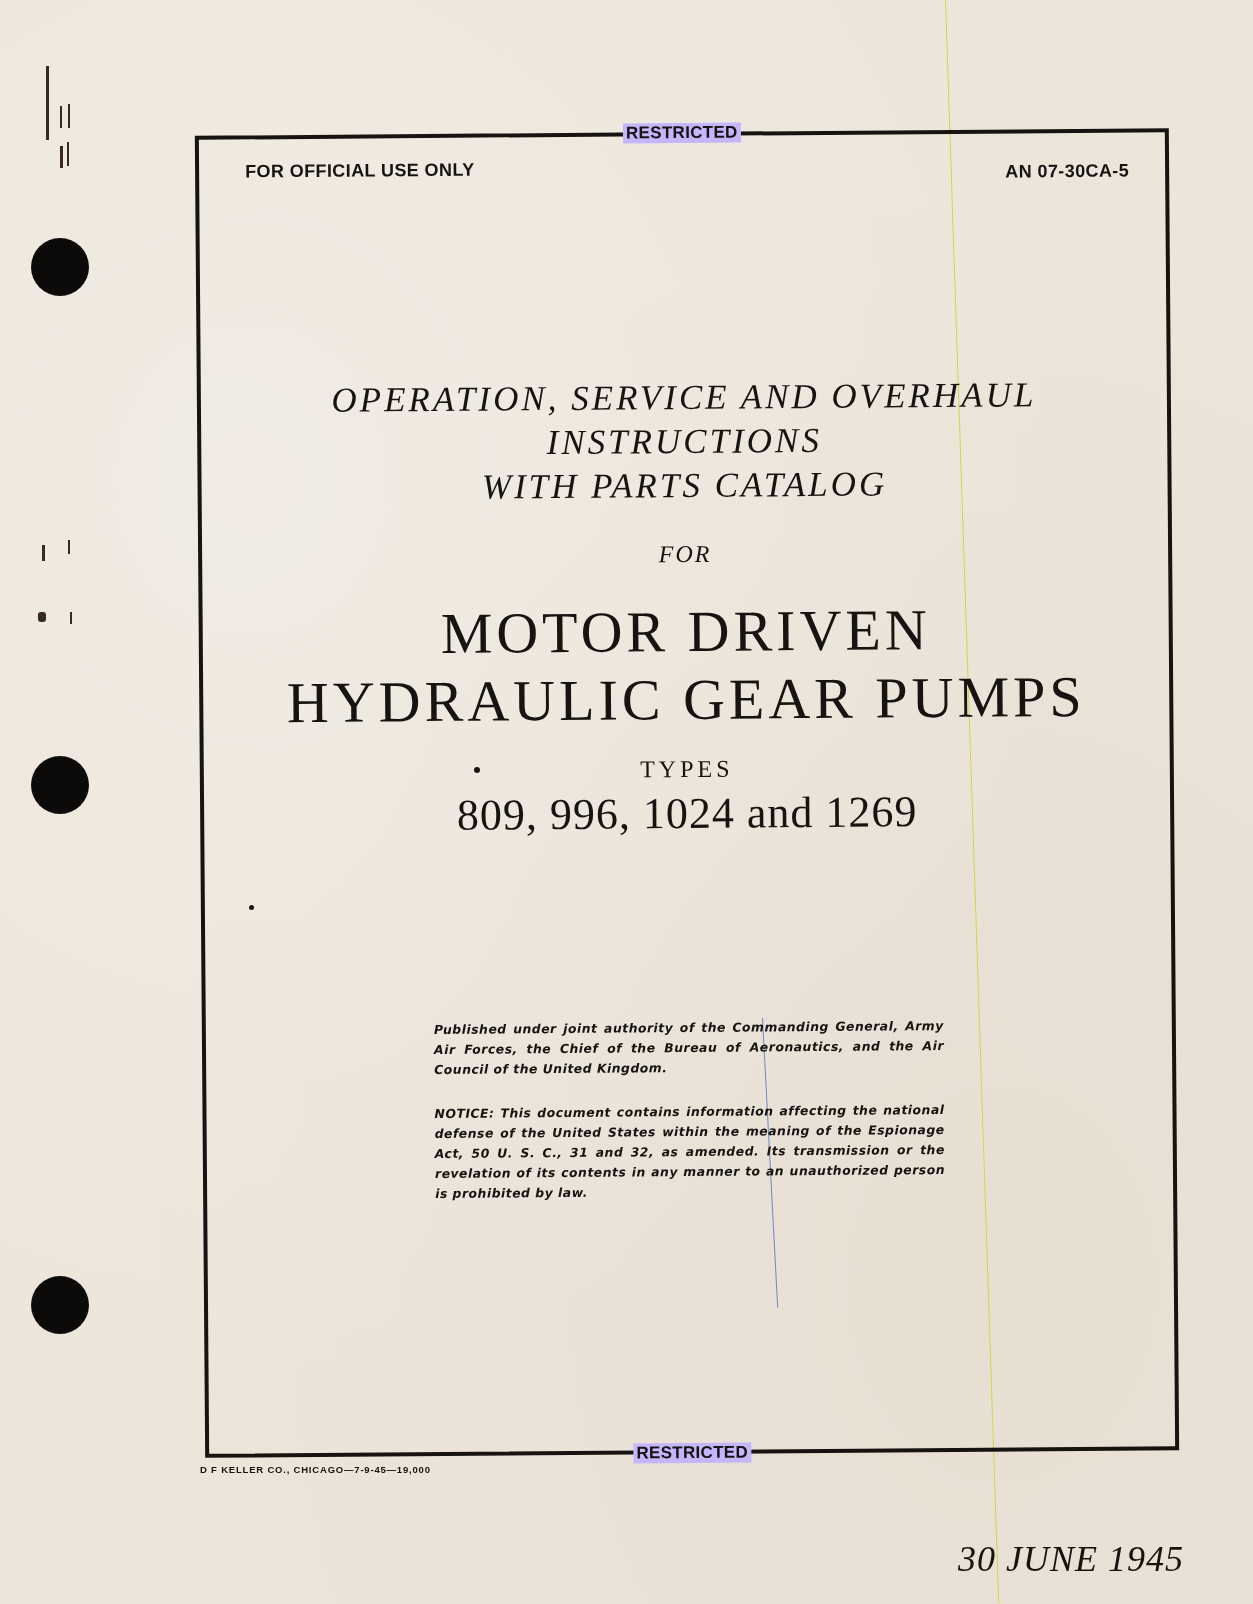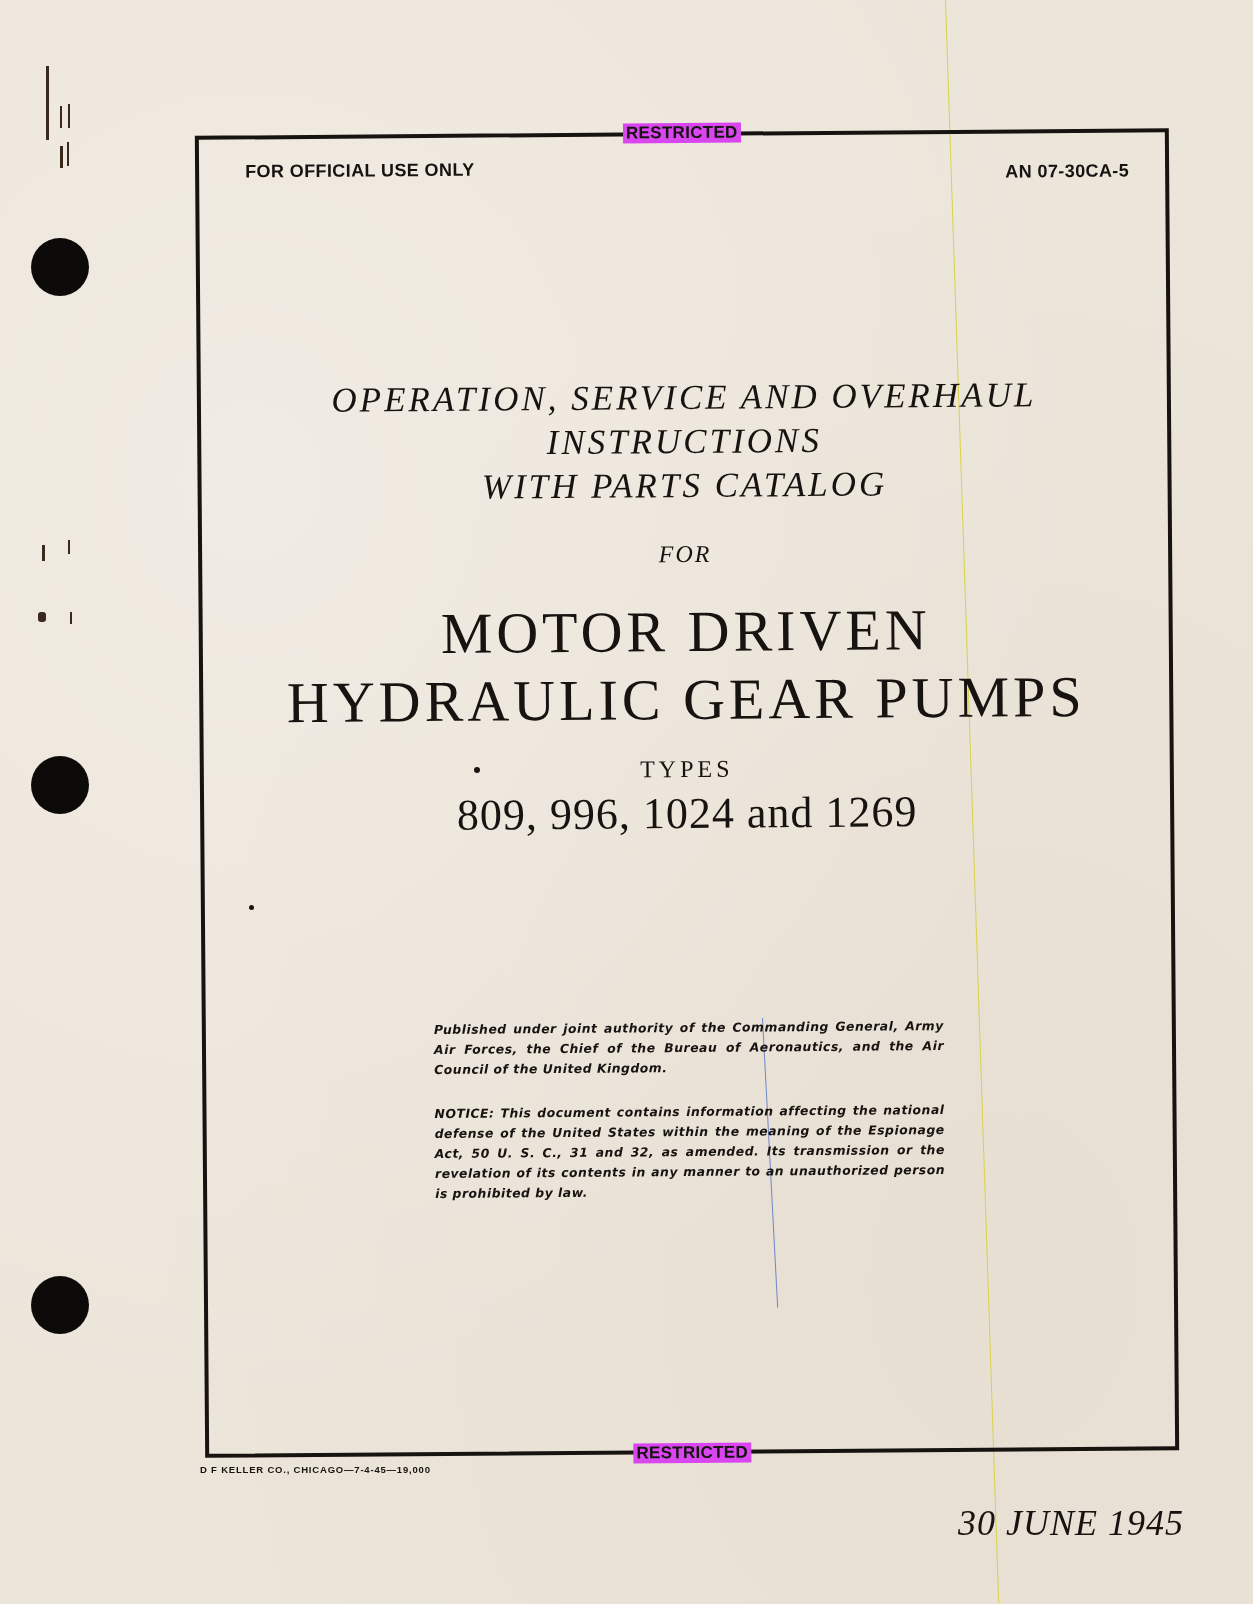--- a/index.html
+++ b/index.html
@@ -21,21 +21,21 @@
     background:#0c0b0a; left:31px;
   }
   .mark { position:absolute; background:#3a2a1e; }
   .frame {
     position:absolute; left:200px; top:132px; width:974px; height:1322px;
     border:4px solid #161310; box-sizing:border-box;
     transform:rotate(-0.45deg); transform-origin:50% 50%;
   }
   .edge-label {
     position:absolute; left:50%; transform:translateX(-50%);
-    background:#d946ef; padding:0 3px;
+    background:#c4b5fd; padding:0 3px;
     font-family:"Liberation Sans", sans-serif; font-weight:700;
     font-size:17px; letter-spacing:0.3px; transform-origin:center;
   }
   .edge-top { top:-13px; }
   .edge-bottom { bottom:-13px; }
   .hdr-left {
     position:absolute; left:46px; top:22px; font-weight:700; font-size:18px;
     letter-spacing:0.4px;
   }
   .hdr-right {
@@ -64,21 +64,21 @@
   .note {
     position:absolute; left:228px; width:510px;
     font-family:"DejaVu Sans", sans-serif; font-style:italic; font-weight:700;
     font-size:12.4px; line-height:20px; text-align:justify; letter-spacing:0.5px;
   }
   .printer {
     position:absolute; left:200px; top:1464px; font-weight:700; font-size:9.5px;
     letter-spacing:0.8px;
   }
   .date {
-    position:absolute; left:958px; top:1502px;
+    position:absolute; left:958px; top:1538px;
     font-family:"Liberation Serif", serif; font-style:italic; font-size:36px;
     letter-spacing:1px;
   }
   .speck { position:absolute; width:5px; height:5px; border-radius:50%; background:#1a1512; }
   .pen-line { position:absolute; width:1px; }
 </style>
 </head>
 <body>
 
 <div class="paper-tint"></div>
@@ -119,14 +119,14 @@
   <div class="center main-title" style="top:462px;">MOTOR DRIVEN</div>
   <div class="center main-title" style="top:530px;">HYDRAULIC GEAR PUMPS</div>
 
   <div class="center types-label" style="top:620px;">TYPES</div>
   <div class="center types-values" style="top:652px;">809, 996, 1024 and 1269</div>
 
   <div class="note" style="top:882px;">Published under joint authority of the Commanding General, Army Air Forces, the Chief of the Bureau of Aeronautics, and the Air Council of the United Kingdom.</div>
   <div class="note" style="top:966px;">NOTICE: This document contains information affecting the national defense of the United States within the meaning of the Espionage Act, 50 U. S. C., 31 and 32, as amended. Its transmission or the revelation of its contents in any manner to an unauthorized person is prohibited by law.</div>
 </div>
 
-<div class="printer">D F KELLER CO., CHICAGO—7-4-45—19,000</div>
+<div class="printer">D F KELLER CO., CHICAGO—7-9-45—19,000</div>
 <div class="date">30 JUNE 1945</div>
 
 </body></html>

